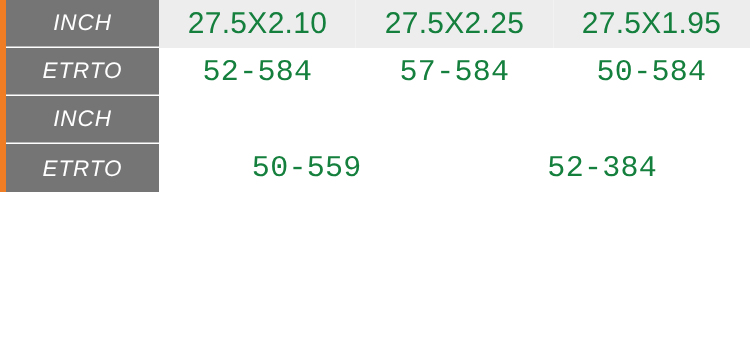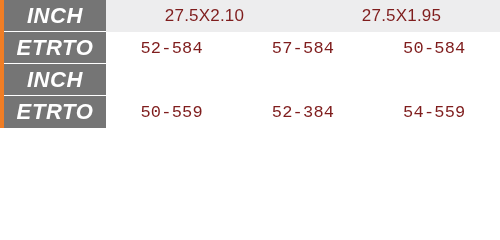--- a/index.html
+++ b/index.html
@@ -40,43 +40,43 @@
   }
 
   
   .row-label {
     flex: 0 0 106px;
     width: 106px;
     box-sizing: border-box;
     background: #757575;
     color: #ffffff;
     font-style: italic;
-    font-weight: bold;
-    font-size: 22px;
+    font-weight: normal;
+    font-size: 15px;
     letter-spacing: 0.6px;
     display: flex;
     align-items: center;
     justify-content: center;
     padding-left: 4px;
     border-bottom: 1px solid #ffffff;
   }
   .spec-row:last-child .row-label {
     border-bottom: none;
   }
 
   
   .data-cell {
     flex: 1 1 0;
     box-sizing: border-box;
     display: flex;
     align-items: center;
     justify-content: center;
-    font-size: 17px;
+    font-size: 20px;
     font-weight: 400;
-    color: #7f1d1d;
+    color: #15803d;
     letter-spacing: 0.2px;
     white-space: nowrap;
   }
 
   .spec-row.tint .data-cell {
     background: #ededee;
   }
   .spec-row.plain .data-cell {
     background: #ffffff;
     font-family: Liberation Mono, monospace;
@@ -85,34 +85,34 @@
 </head>
 <body>
 
 <div id="spec-table">
 
   <div id="accent-bar"></div>
 
   <div class="spec-row tint">
     <div class="row-label">INCH</div>
     <div class="data-cell">27.5X2.10</div>
+    <div class="data-cell">27.5X2.25</div>
     <div class="data-cell">27.5X1.95</div>
   </div>
 
   <div class="spec-row plain">
     <div class="row-label">ETRTO</div>
     <div class="data-cell">52-584</div>
     <div class="data-cell">57-584</div>
     <div class="data-cell">50-584</div>
   </div>
 
   <div class="spec-row tint">
     <div class="row-label">INCH</div>
   </div>
 
   <div class="spec-row plain">
     <div class="row-label">ETRTO</div>
     <div class="data-cell">50-559</div>
     <div class="data-cell">52-384</div>
-    <div class="data-cell">54-559</div>
   </div>
 
 </div>
 
 </body></html>

